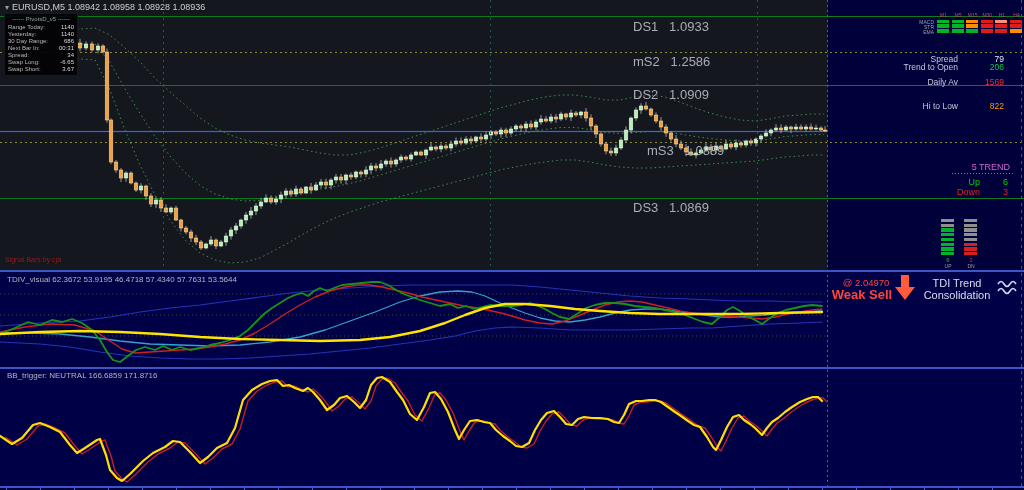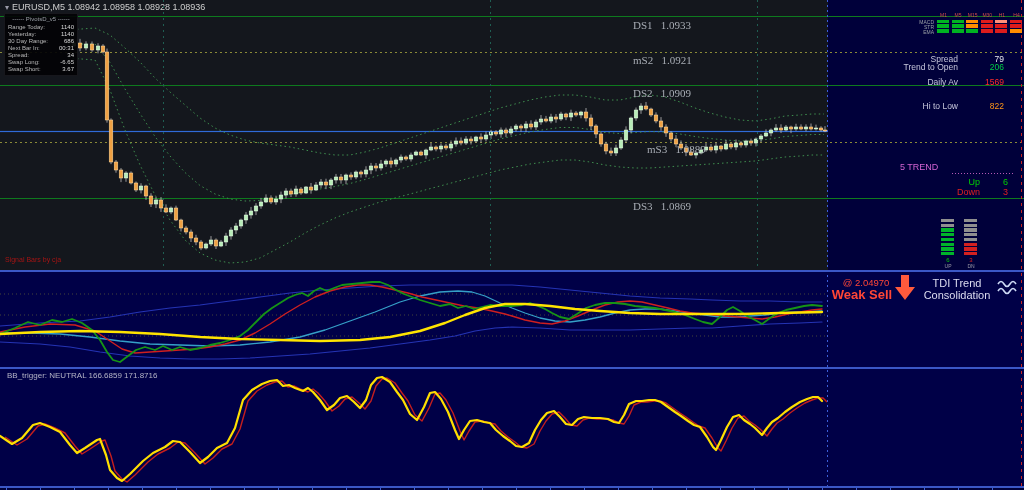--- a/index.html
+++ b/index.html
@@ -19,32 +19,32 @@
   .vred{background:repeating-linear-gradient(180deg,#c42424 0 3px,transparent 3px 7px);}
   .vteal{background:repeating-linear-gradient(180deg,#1f5e52 0 2px,transparent 2px 6px);}
   #price-line{left:0;top:131px;width:827px;height:1px;background:#2f6bd8;box-shadow:0 0 1px #2f6bd8;}
   #title{left:5px;top:2px;color:#cfcfcf;font-size:9px;white-space:pre;}
   #title .ticon{color:#9a9aa8;font-size:8px;margin-right:3px;}
   #pivot-box{left:4px;top:13px;width:66px;background:rgba(3,3,5,.92);border:1px solid #17171c;
              color:#b9b9b9;font-size:6px;line-height:7px;padding:2px 3px;}
   #pivot-box .t{text-align:center;color:#9aa0a6;margin-bottom:1px;}
   .pb-row{display:flex;justify-content:space-between;}
   .pb-row .v{color:#dadada;}
-  .pivot-label{color:#a8adb5;font-size:11px;white-space:pre;font-family:Liberation Serif, serif;}
+  .pivot-label{color:#a8adb5;font-size:13px;white-space:pre;}
   #signal-credit{left:5px;top:256px;color:#a31414;font-size:7px;}
   
   .mtx-h{color:#cf4b4b;font-size:5px;}
   .mtx-l{color:#9aa0a6;font-size:5px;text-align:right;width:24px;}
   .cell{position:absolute;width:12px;height:3.8px;}
   #big-price{left:814px;top:30px;width:200px;text-align:right;color:#ff1e1e;
              font-size:25px;font-weight:bold;letter-spacing:1px;}
   .stat-row{left:820px;width:194px;display:flex;font-size:8.5px;line-height:8px;}
   .stat-row .lbl{flex:1;text-align:right;color:#c6c6dc;padding-right:6px;}
   .stat-row .val{width:40px;text-align:right;padding-right:10px;}
-  #trend-title{left:900px;top:162px;width:110px;color:#d263d2;font-size:9px;}
+  #trend-title{left:900px;top:162px;width:110px;text-align:right;color:#d263d2;font-size:9px;}
   #trend-dots{left:952px;top:173px;width:62px;height:1px;
               background:repeating-linear-gradient(90deg,#b459b4 0 1px,transparent 1px 3px);}
   .trend-row{left:900px;width:108px;display:flex;font-size:9px;line-height:9px;}
   .trend-row .lbl{flex:1;text-align:right;padding-right:14px;}
   .trend-row .val{width:14px;text-align:right;}
   .seg{position:absolute;width:13px;height:3.4px;}
   .bar-tag{position:absolute;width:14px;text-align:center;font-size:6px;line-height:6px;}
   
   #tdi-label{left:7px;top:275px;color:#b4b4c6;font-size:8px;}
   #bb-label{left:7px;top:371px;color:#b4b4c6;font-size:8px;}
@@ -439,21 +439,21 @@
           <span>Swap Short:</span>
           <span class="v">3.67</span>
         </div>
       </div>
   </div>
 
   <div class="abs" id="signal-credit">Signal Bars by cja</div>
 
   <div id="pivot-labels">
       <div class="pivot-label" style="left: 633px; top: 19px; position: absolute;">DS1   1.0933</div>
-      <div class="pivot-label" style="left: 633px; top: 54px; position: absolute;">mS2   1.0921</div>
+      <div class="pivot-label" style="left: 633px; top: 54px; position: absolute;">mS2   1.2586</div>
       <div class="pivot-label" style="left: 633px; top: 87px; position: absolute;">DS2   1.0909</div>
       <div class="pivot-label" style="left: 633px; top: 143px; position: absolute; padding-left: 14px;">mS3   1.0889</div>
       <div class="pivot-label" style="left: 633px; top: 200px; position: absolute;">DS3   1.0869</div>
     </div>
 
   <div id="matrix">
       <div class="mtx-h" style="left: 937px; top: 12px; width: 13px; text-align: center; position: absolute;">M1</div>
       <div class="mtx-h" style="left: 951.6px; top: 12px; width: 13px; text-align: center; position: absolute;">M5</div>
       <div class="mtx-h" style="left: 966.2px; top: 12px; width: 13px; text-align: center; position: absolute;">M15</div>
       <div class="mtx-h" style="left: 980.8px; top: 12px; width: 13px; text-align: center; position: absolute;">M30</div>
@@ -526,20 +526,21 @@
       <div class="seg" style="left: 964px; top: 228.4px; background: rgb(143, 143, 143); position: absolute;"></div>
       <div class="seg" style="left: 964px; top: 233.1px; background: rgb(143, 143, 143); position: absolute;"></div>
       <div class="seg" style="left: 964px; top: 237.8px; background: rgb(143, 143, 143); position: absolute;"></div>
       <div class="seg" style="left: 964px; top: 242.5px; background: rgb(212, 32, 32); position: absolute;"></div>
       <div class="seg" style="left: 964px; top: 247.2px; background: rgb(212, 32, 32); position: absolute;"></div>
       <div class="seg" style="left: 964px; top: 251.9px; background: rgb(212, 32, 32); position: absolute;"></div>
       <div class="bar-tag" style="left: 964px; top: 257px; color: rgb(224, 32, 32); position: absolute;">3</div>
       <div class="bar-tag" style="left: 964px; top: 263px; color: rgb(154, 154, 168); font-size: 5px; position: absolute;">DN</div>
     </div>
 
+  <div class="abs" id="tdi-label">TDIV_visual 62.3672 53.9195 46.4718 57.4340 57.7631 53.5644</div>
   <div class="abs" id="tdi-price">@ 2.04970</div>
   <div class="abs" id="tdi-signal">Weak Sell</div>
   <svg class="abs" style="left:895px;top:275px" width="20" height="26">
     <path d="M6,0 h8 v12 h6 l-10,13 l-10,-13 h6 z" fill="#ff5a3c"></path>
   </svg>
   <div class="abs" id="tdi-trend1">TDI Trend</div>
   <div class="abs" id="tdi-trend2">Consolidation</div>
   <svg class="abs" style="left:997px;top:279px" width="24" height="20">
     <g fill="none" stroke="#cdd9f5" stroke-width="1.6">
       <path d="M1,5 q3,-5 6,0 t6,0 t6,0"></path>

